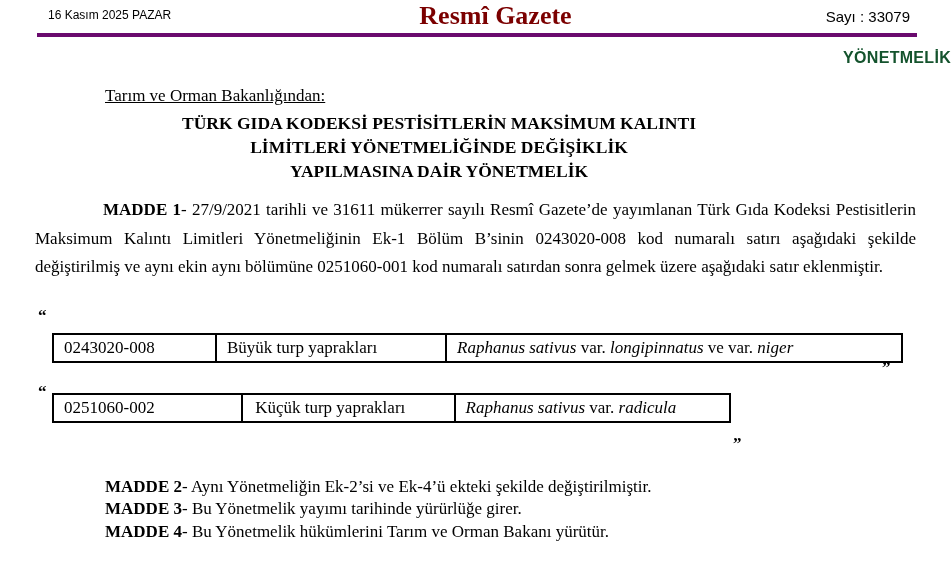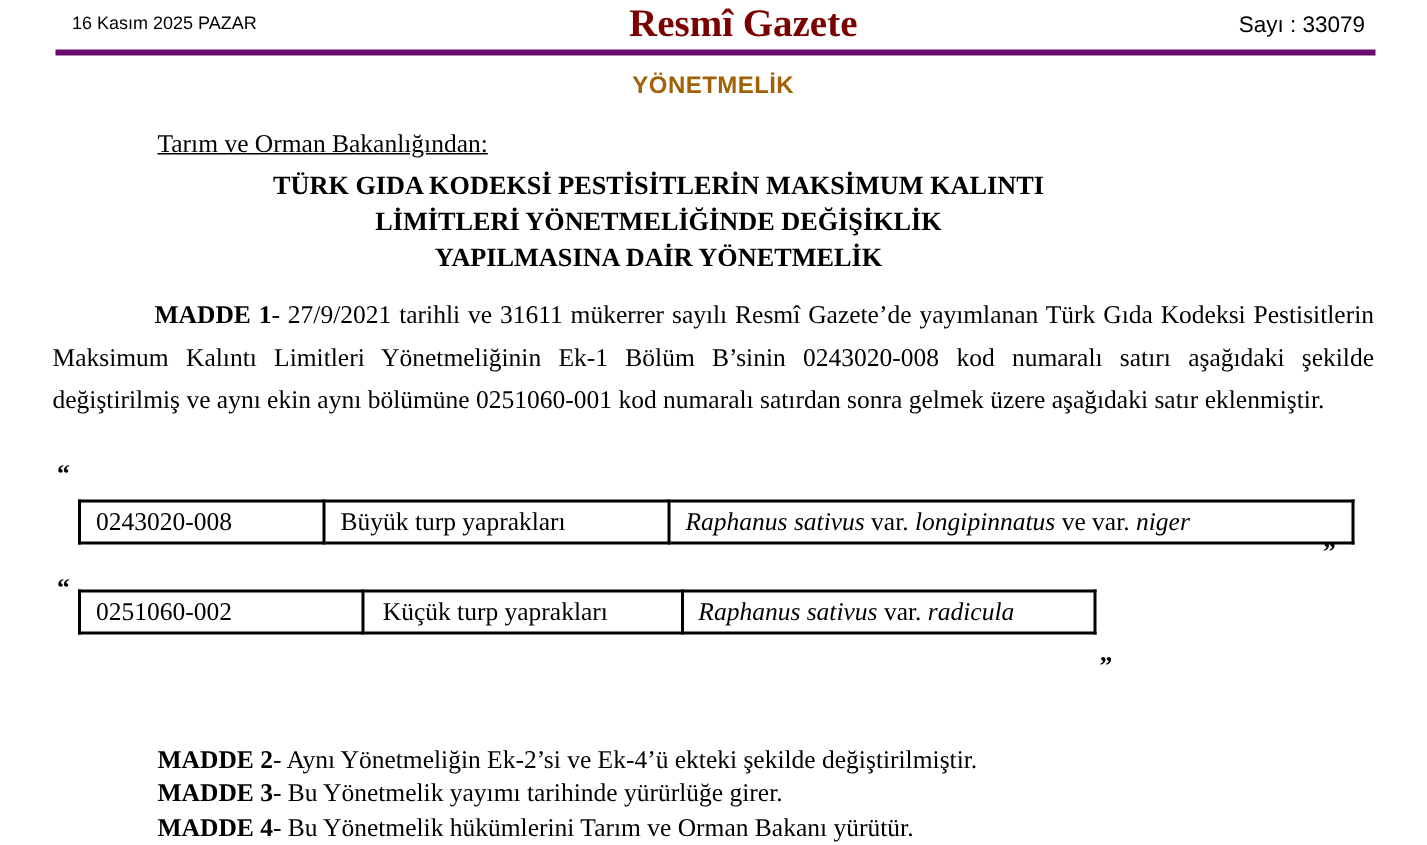--- a/index.html
+++ b/index.html
@@ -51,35 +51,35 @@
   }
   .table-1 { top:333px; width:849px;padding-left:30px; }
   .table-2 { top:393px; width:679px; }
   .mrl-table td {
     border:2px solid #000; height:28px; vertical-align:middle;
     padding:1px 8px 1px 10px; overflow:hidden; white-space:nowrap;
   }
   .table-1 .c1 { width:163px; } .table-1 .c2 { width:230px; } .table-1 .c3 { width:456px; }
   .table-2 .c1 { width:171px; } .table-2 .c2 { width:192px;padding-left:12px; } .table-2 .c3 { width:249px; }
   .closing-articles {
-    position:absolute; left:105px; top:496px; font-size:17px; line-height:22.3px;
+    position:absolute; left:105px; top:476px; font-size:17px; line-height:22.3px;
   }
 </style>
 </head>
 <body>
 
 <div class="page">
 
   <span class="masthead-date">16 Kasım 2025 PAZAR</span>
   <h1 class="gazette-title" style="color: rgb(123, 0, 0);">Resmî Gazete</h1>
   <span class="issue-number">Sayı : 33079</span>
 
   <div class="masthead-rule" style="background: rgb(106, 10, 110);"></div>
 
-  <div class="section-heading" style="color: #a16207;">YÖNETMELİK</div>
+  <div class="section-heading" style="color: #14532d; text-align: right;">YÖNETMELİK</div>
 
   <div class="ministry-line">Tarım ve Orman Bakanlığından:</div>
 
   <div class="reg-title">
     <div>TÜRK GIDA KODEKSİ PESTİSİTLERİN MAKSİMUM KALINTI</div>
     <div>LİMİTLERİ YÖNETMELİĞİNDE DEĞİŞİKLİK</div>
     <div>YAPILMASINA DAİR YÖNETMELİK</div>
   </div>
 
   <p class="article-1"><b>MADDE 1</b><span>- 27/9/2021 tarihli ve 31611 mükerrer sayılı Resmî Gazete’de yayımlanan Türk Gıda Kodeksi Pestisitlerin Maksimum Kalıntı Limitleri Yönetmeliğinin Ek-1 Bölüm B’sinin 0243020-008 kod numaralı satırı aşağıdaki şekilde değiştirilmiş ve aynı ekin aynı bölümüne 0251060-001 kod numaralı satırdan sonra gelmek üzere aşağıdaki satır eklenmiştir.</span></p>

